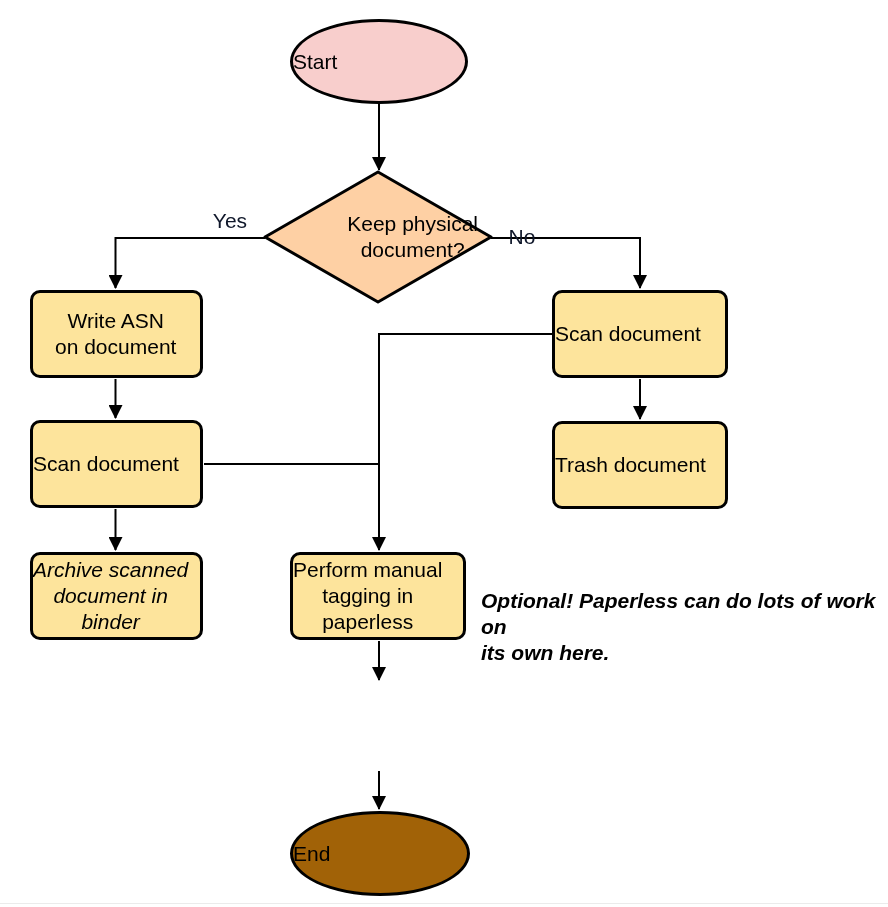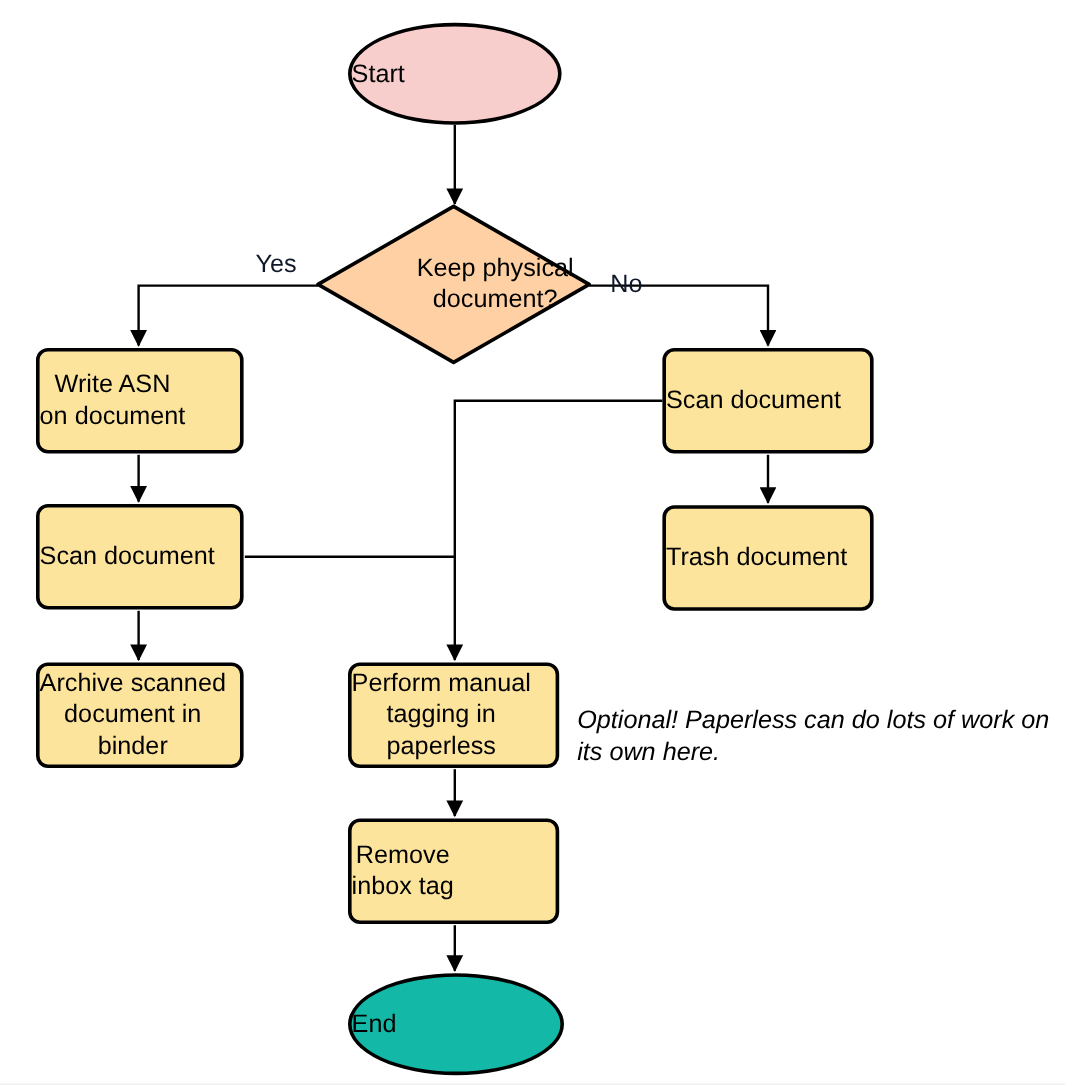--- a/index.html
+++ b/index.html
@@ -112,59 +112,55 @@
 
   <div class="node terminal" style="left: 290px; top: 19px; width: 178px; height: 85px; background-color: rgb(248, 206, 204);">
     <span class="label">Start</span>
   </div>
 
   <div class="decision-label" style="left:278px; top:211px; width:200px; height:52px;justify-content:flex-end;">
     <span class="label">Keep physical
 document?</span>
   </div>
 
-  <div class="node process" style="left: 30px; top: 290px; width: 173px; height: 88px; background-color: rgb(253, 228, 156);">
+  <div class="node process" style="left: 30px; top: 290px; width: 173px; height: 88px; background-color: rgb(253, 228, 156); padding-left: 22px;">
     <span class="label">Write ASN
 on document</span>
   </div>
 
   <div class="node process" style="left: 30px; top: 420px; width: 173px; height: 88px; background-color: rgb(253, 228, 156);">
     <span class="label">Scan document</span>
   </div>
 
-  <div class="node process" style="left: 30px; top: 552px; width: 173px; height: 88px; background-color: rgb(253, 228, 156);">
+  <div class="node process" style="left: 30px; top: 552px; width: 173px; height: 88px; background-color: rgb(253, 228, 156); font-style: italic;">
     <span class="label">Archive scanned
 document in
 binder</span>
   </div>
 
   <div class="node process" style="left: 552px; top: 290px; width: 176px; height: 88px; background-color: rgb(253, 228, 156);">
     <span class="label">Scan document</span>
   </div>
 
   <div class="node process" style="left: 552px; top: 421px; width: 176px; height: 88px; background-color: rgb(253, 228, 156); border-radius: 10px;">
     <span class="label">Trash document</span>
   </div>
 
   <div class="node process" style="left: 290px; top: 552px; width: 176px; height: 88px; background-color: rgb(253, 228, 156);">
     <span class="label">Perform manual
 tagging in
 paperless</span>
   </div>
 
-  <div class="node process" style="left: 290px; top: 682px; width: 176px; height: 88px; background-color: rgb(253, 228, 156);">
-    <span class="label">Remove
-inbox tag</span>
-  </div>
 
-  <div class="node terminal" style="left: 290px; top: 811px; width: 180px; height: 85px; background-color: #14b8a6;">
+  <div class="node terminal" style="left: 290px; top: 811px; width: 180px; height: 85px; background-color: #a16207;">
     <span class="label">End</span>
   </div>
 
   <div class="edge-label" style="left:200px; top:208px; width:60px;">Yes</div>
   <div class="edge-label" style="left:492px; top:224px; width:60px;">No</div>
 
-  <div class="annotation" style="left:481px; top:588px; width:402px;">Optional! Paperless can do lots of work on
+  <div class="annotation" style="left:481px; top:588px; width:402px;font-weight:bold;">Optional! Paperless can do lots of work on
 its own here.</div>
 
   <div class="bottom-rule" style="background-color: rgb(235, 235, 235);"></div>
 
 </div>
 
 </body></html>

